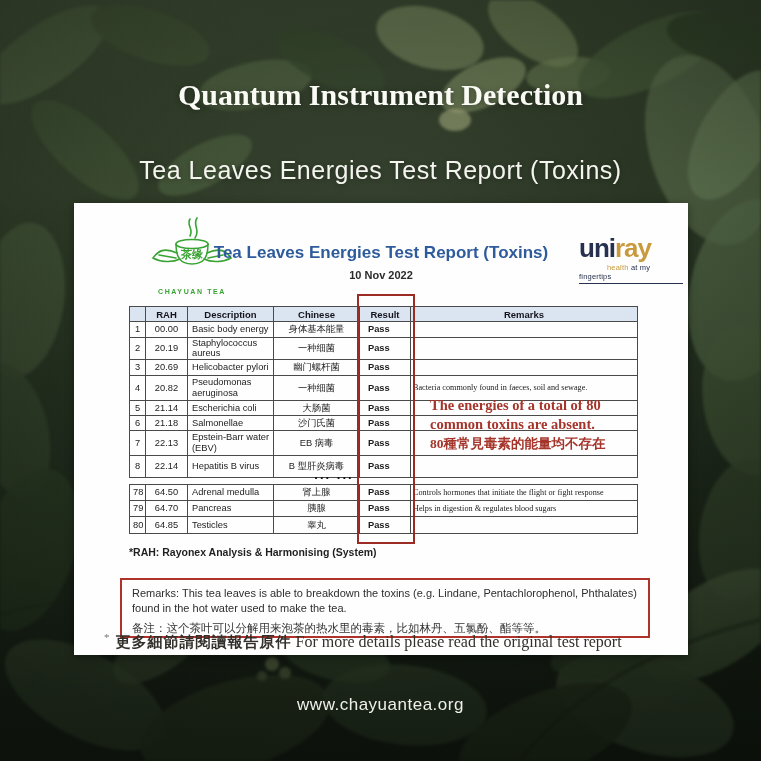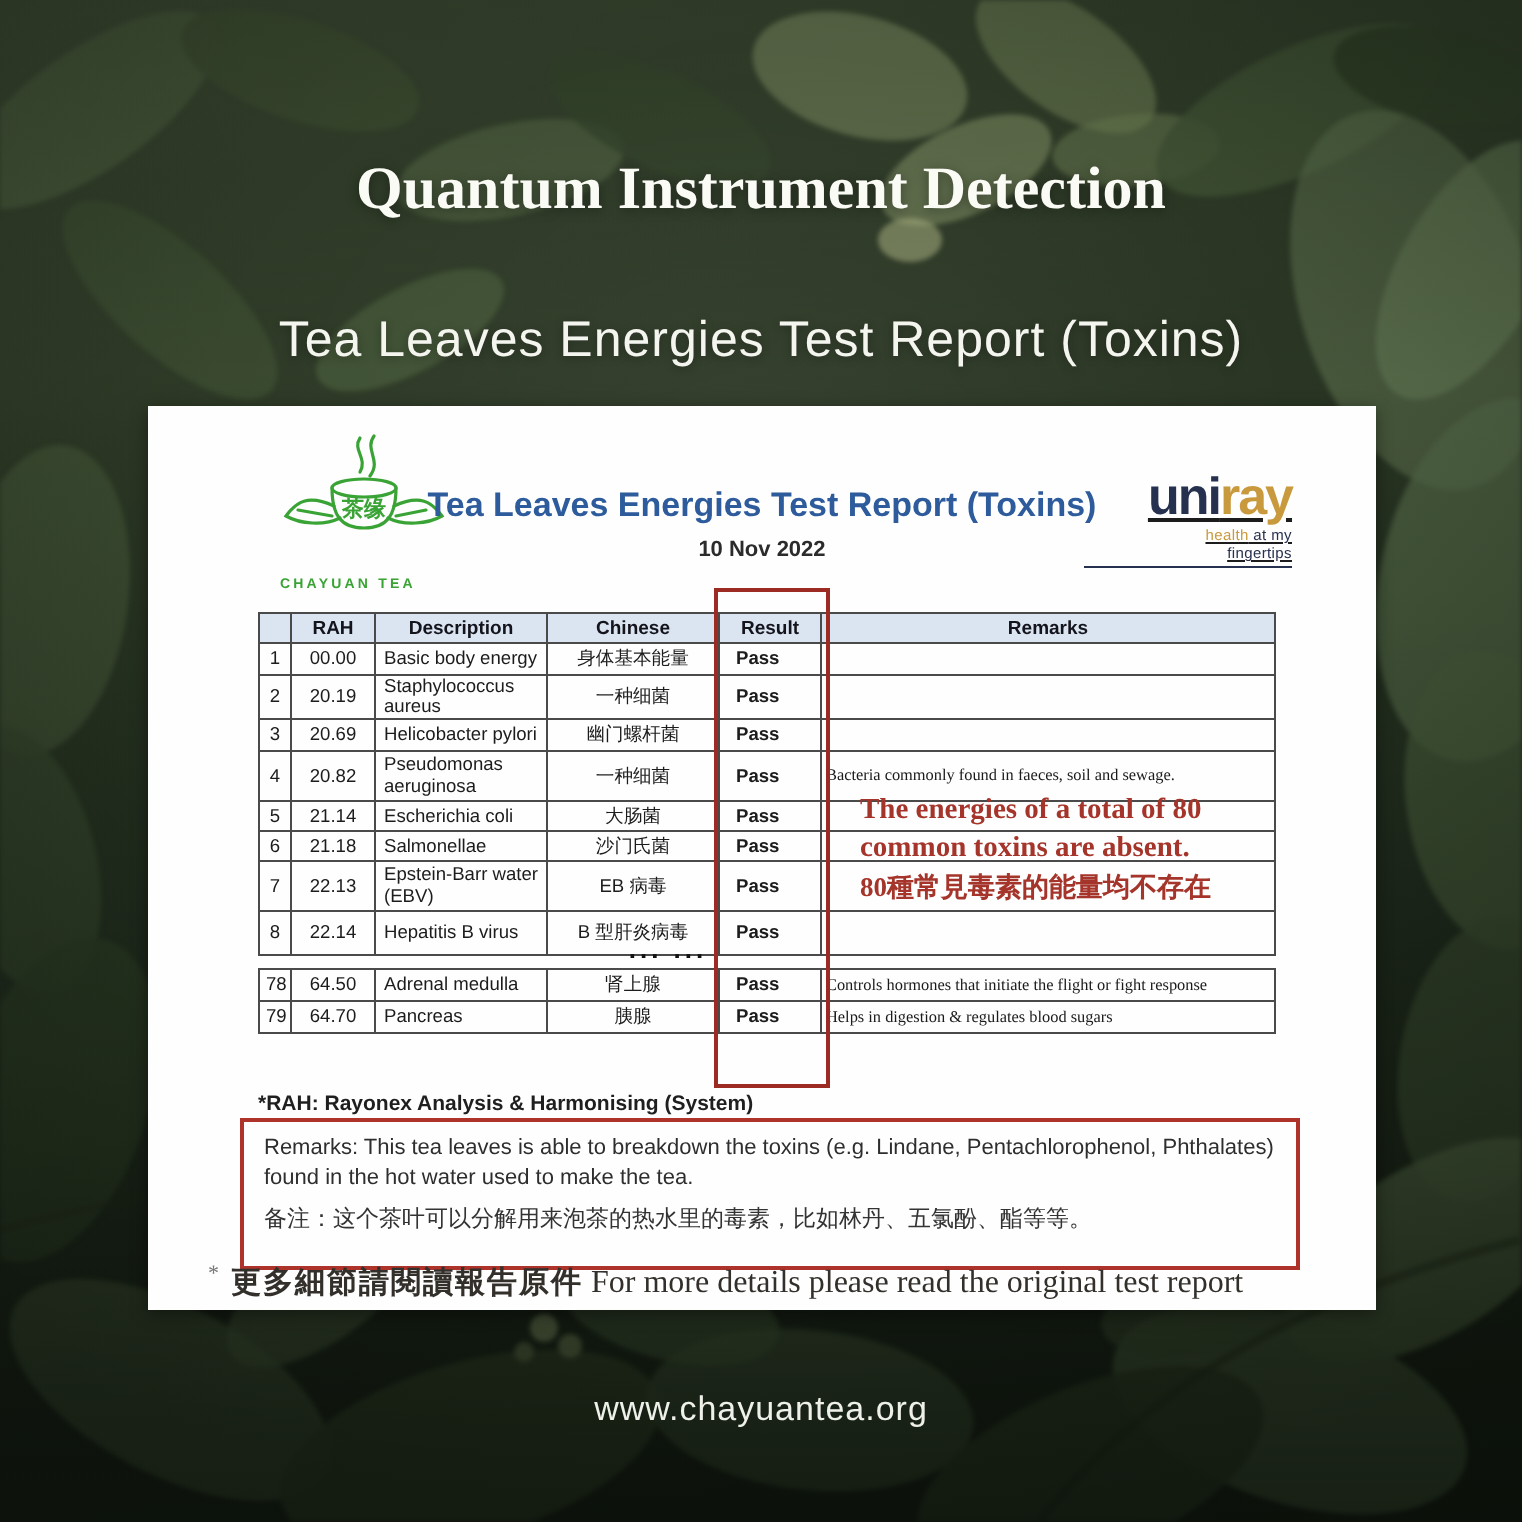--- a/index.html
+++ b/index.html
@@ -14,27 +14,27 @@
   .ptitle{position:absolute;top:76px;left:0;right:0;text-align:center;color:#fbfbf6;
     font-family:"Liberation Serif",serif;font-weight:700;font-size:30px;line-height:38px;
     text-shadow:0 1px 6px rgba(0,0,0,0.35);}
   .psub{position:absolute;top:156px;left:0;right:0;text-align:center;color:#f4f5ef;
     font-size:25px;font-weight:400;letter-spacing:0.5px;text-shadow:0 1px 5px rgba(0,0,0,0.3);}
   .purl{position:absolute;top:695px;left:0;right:0;text-align:center;color:#eef0ea;
     font-size:17px;letter-spacing:0.5px;}
   
   .card{position:absolute;left:74px;top:203px;width:614px;height:452px;background:#fefefe;
     box-shadow:0 2px 8px rgba(0,0,0,0.4);color:#1c1c1c;}
-  .logo{position:absolute;left:66px;top:14px;width:104px;text-align:left;}
+  .logo{position:absolute;left:66px;top:14px;width:104px;text-align:center;}
   .logo-caption{margin-top:1px;font-size:7px;font-weight:700;letter-spacing:1.6px;color:#3aa335;}
   .doc-title{position:absolute;left:130px;right:130px;top:40px;text-align:center;
     font-size:17px;line-height:20px;font-weight:700;color:#2d5b9b;}
   .doc-date{position:absolute;left:130px;right:130px;top:66px;text-align:center;
     font-size:11px;font-weight:700;color:#2b2b2b;}
-  .uniray{position:absolute;left:468px;top:32px;width:104px;text-align:right;text-decoration:underline;}
+  .uniray{position:absolute;left:505px;top:32px;width:104px;text-align:left;}
   .uniray-word{font-size:26px;line-height:26px;font-weight:700;letter-spacing:-1px;}
   .uniray-word .u1{color:#26304f;} .uniray-word .u2{color:#c9993d;}
   .uniray-tag{margin-top:2px;font-size:7.5px;letter-spacing:0.2px;color:#26304f;
     border-bottom:1px solid #26304f;padding-bottom:2px;}
   .uniray-tag .g{color:#c9993d;padding-left:28px;}
   
   .rtable{border-collapse:collapse;table-layout:fixed;width:508px;border:1.5px solid #2e2e2e;}
   .rtable td,.rtable th{border:1px solid #4a4a4a;overflow:hidden;}
   .rtable th{background:#dbe5f1;font-size:9.5px;font-weight:700;padding:0 2px;color:#14141c;}
   .rtable td{font-size:9.3px;line-height:1.12;padding:0 3px;}
@@ -47,21 +47,21 @@
   tr.h22{height:22px;} tr.h17{height:17px;}
   .ellipsis{position:absolute;left:180px;top:266px;width:160px;height:14px;text-align:center;
     font-size:13px;font-weight:700;letter-spacing:2px;color:#111;line-height:12px;}
   .red-rect{position:absolute;left:283px;top:91px;width:54px;height:246px;
     border:2.5px solid #9c2b24;}
   .annotation{position:absolute;left:356px;top:193px;width:215px;color:#a5352b;
     font-family:"Liberation Serif",serif;font-weight:700;}
   .annotation .a-en{font-size:14.5px;line-height:19px;}
   .annotation .a-zh{font-size:13.5px;line-height:19px;}
   .rah-note{position:absolute;left:55px;top:343px;font-size:10.5px;font-weight:700;color:#1f1f1f;}
-  .rem-box{position:absolute;left:46px;top:356px;width:530px;height:76px;box-sizing:border-box;
+  .rem-box{position:absolute;left:46px;top:375px;width:530px;height:60px;box-sizing:border-box;
     border:2px solid #ad332b;padding:6px 10px 4px 10px;}
   .rem-en{font-size:11px;line-height:14.5px;color:#2e2e2e;}
   .rem-zh{margin-top:6px;font-size:11.5px;color:#333;}
   .bottom-note{position:absolute;left:30px;top:428px;width:566px;color:#33302c;
     font-family:"Liberation Serif",serif;font-size:16px;}
   .bottom-note .star{font-size:11px;color:#777;vertical-align:6px;margin-right:6px;}
   .bottom-note .zh{font-weight:700;font-size:15px;letter-spacing:1px;}
 </style>
 </head>
 <body>
@@ -246,20 +246,28 @@
             <td class="rem">Controls hormones that initiate the flight or fight response</td>
           </tr>
       <tr class="h16">
             <td class="c">79</td>
             <td class="c">64.70</td>
             <td class="l">Pancreas</td>
             <td class="c">胰腺</td>
             <td class="pass">Pass</td>
             <td class="rem">Helps in digestion &amp; regulates blood sugars</td>
           </tr>
+      <tr class="h17">
+            <td class="c">80</td>
+            <td class="c">64.85</td>
+            <td class="l">Testicles</td>
+            <td class="c">睾丸</td>
+            <td class="pass">Pass</td>
+            <td class="rem"></td>
+          </tr>
     </tbody>
       </table>
 
     <div class="red-rect"></div>
 
     <div class="annotation">
       <div class="a-en">The energies of a total of 80</div>
       <div class="a-en">common toxins are absent.</div>
       <div class="a-zh">80種常見毒素的能量均不存在</div>
     </div>

